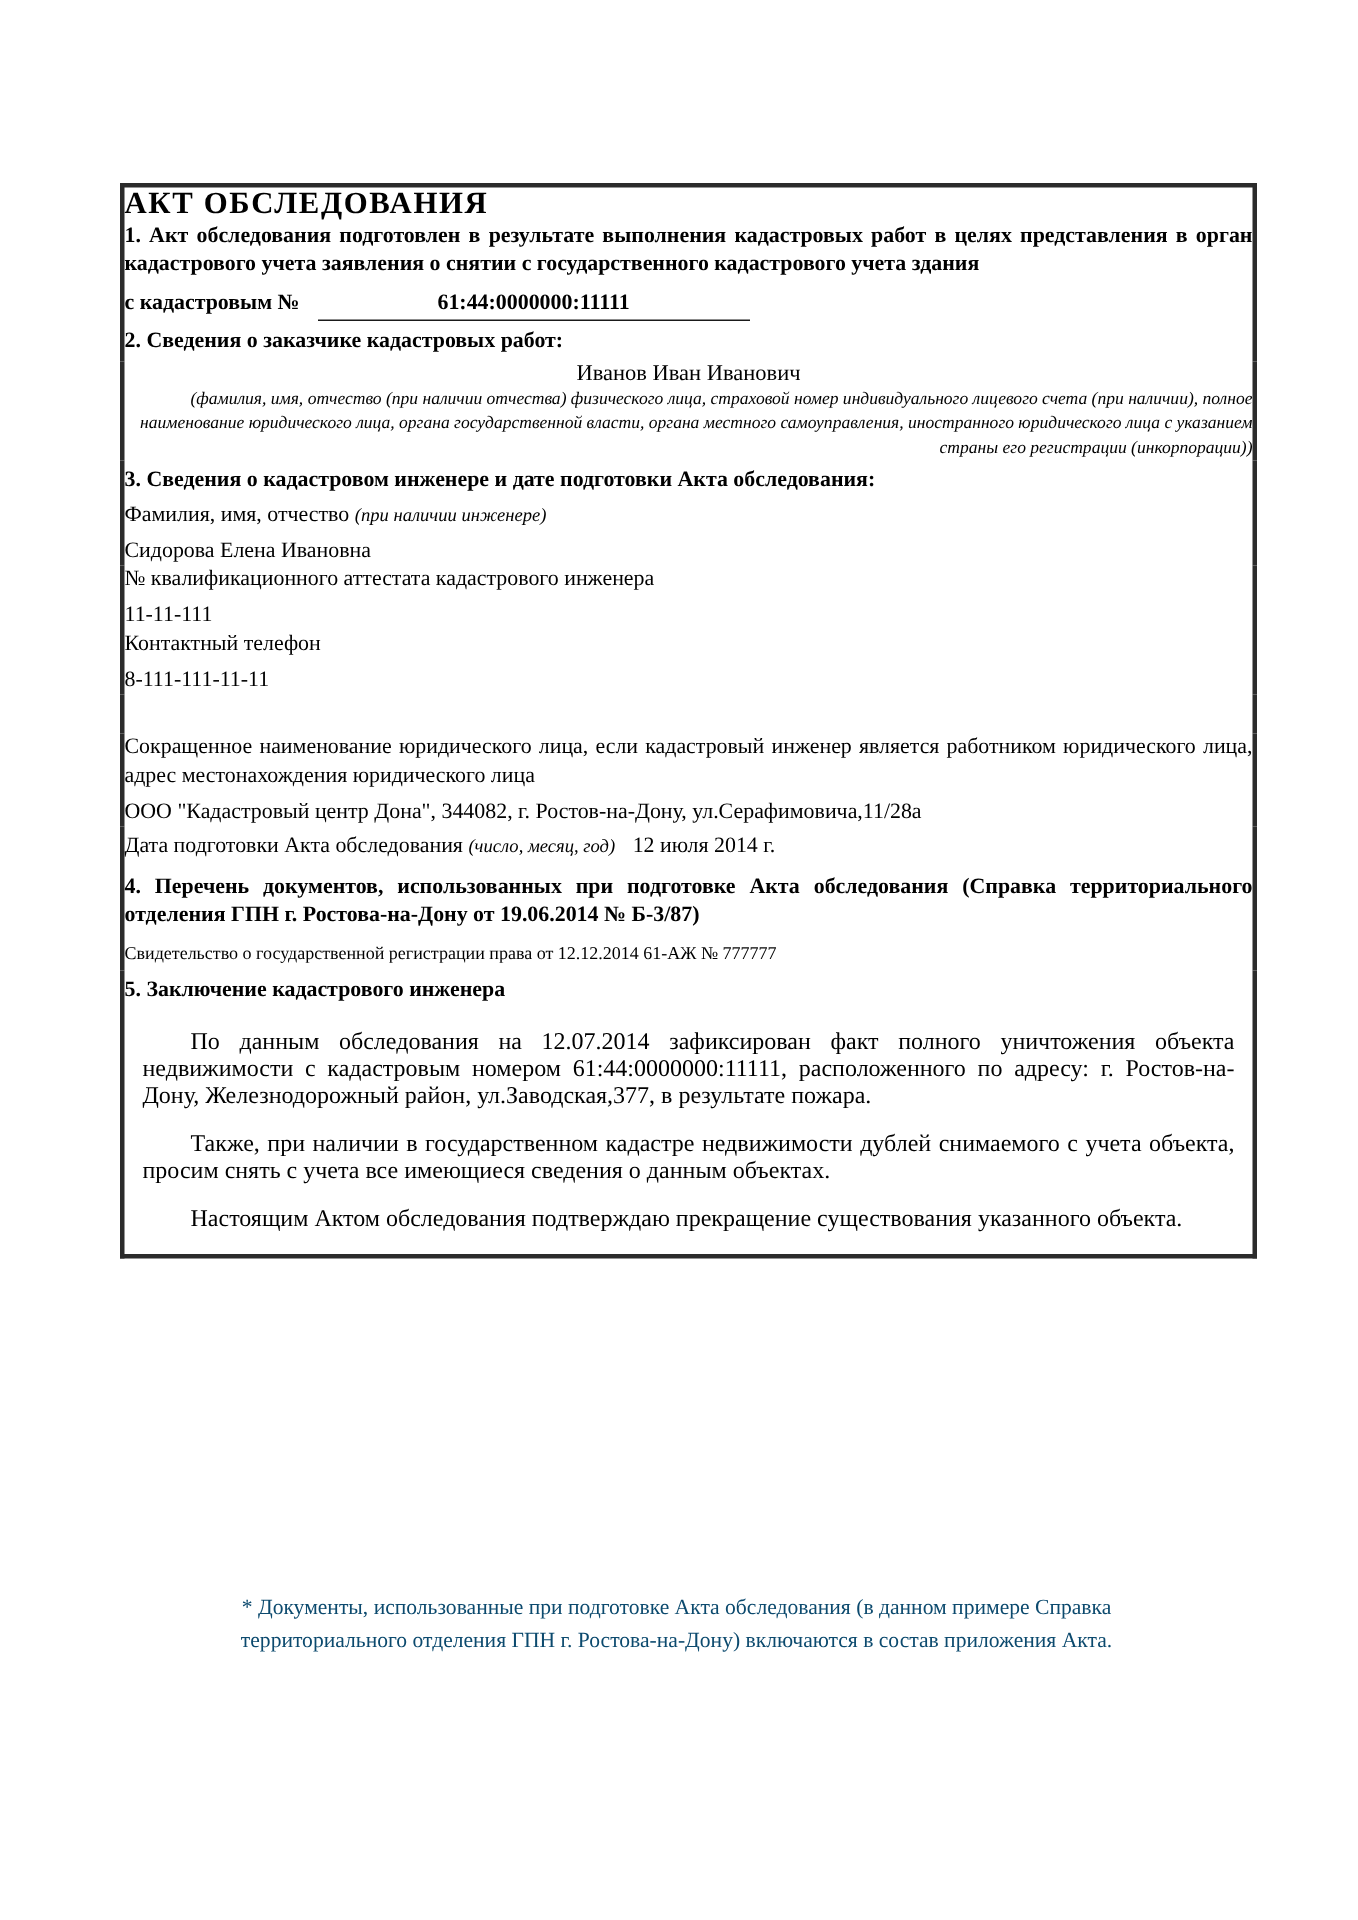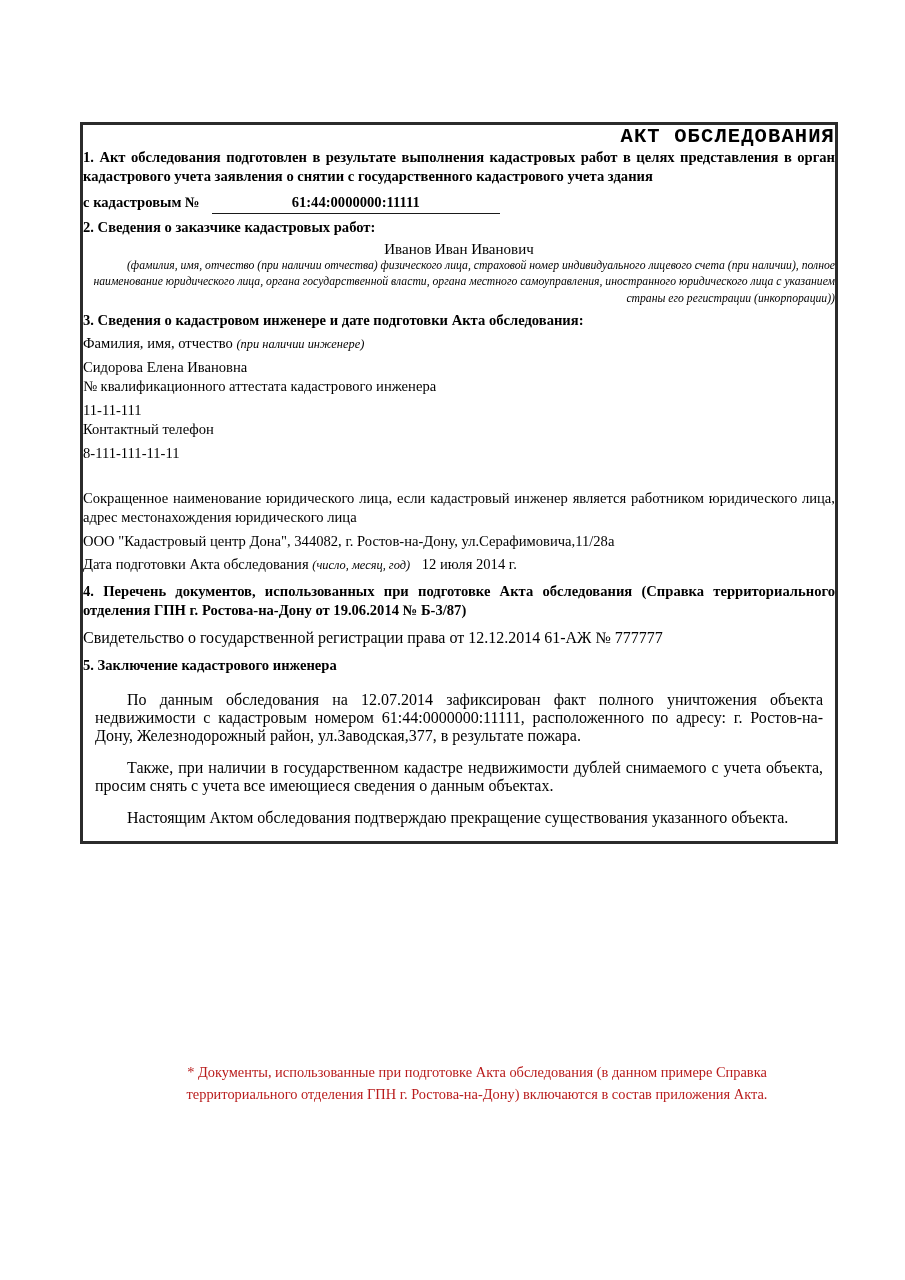--- a/index.html
+++ b/index.html
@@ -48,23 +48,22 @@
 
   .cell {
     padding: 6px 12px 7px 16px;
     font-size: 14.6px;
     line-height: 1.30;
   }
   .cell.tight { padding-top: 4px; padding-bottom: 4px; }
 
   
   .title-cell {
-    text-align: right;
+    text-align: left;
     padding: 11px 10px 12px 10px;
-    font-family: Liberation Mono, monospace;
   }
   .doc-title {
     font-size: 20.5px;
     font-weight: bold;
     letter-spacing: 1.1px;
   }
 
   
   .bold { font-weight: bold; }
   .just {
@@ -76,21 +75,21 @@
     font-style: italic;
     font-size: 12.4px;
   }
   .caption {
     font-style: italic;
     font-size: 11.7px;
     line-height: 1.40;
     text-align: right;
     padding: 3px 26px 5px 26px;
   }
-  .small { font-size: 16px; margin-top: 16px; }
+  .small { font-size: 12px; margin-top: 16px; }
 
   .name-line {
     text-align: center;
     font-size: 15px;
     padding: 7px 10px 5px 10px;
   }
 
   
   .s1-para { margin: 0 0 2px 0; }
   .kad-row {
@@ -114,24 +113,24 @@
   .concl-p {
     margin: 12px;
     text-indent: 32px;
     padding-bottom: 2px;
   }
   .concl-wrap { padding: 8px 14px 14px 16px; }
 
   
   .footnote {
     position: absolute;
-    left: 132px;
+    left: 106px;
     top: 1061px;
     width: 690px;
-    color: #b91c1c;
+    color: #0c4a6e;
     font-size: 14.4px;
     line-height: 1.55;
     text-align: center;
   }
 </style>
 </head>
 <body>
 
 <div class="page">
 

